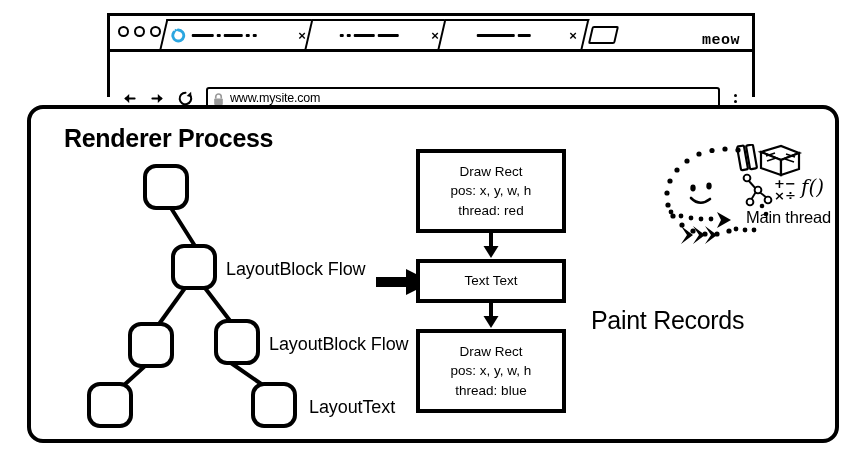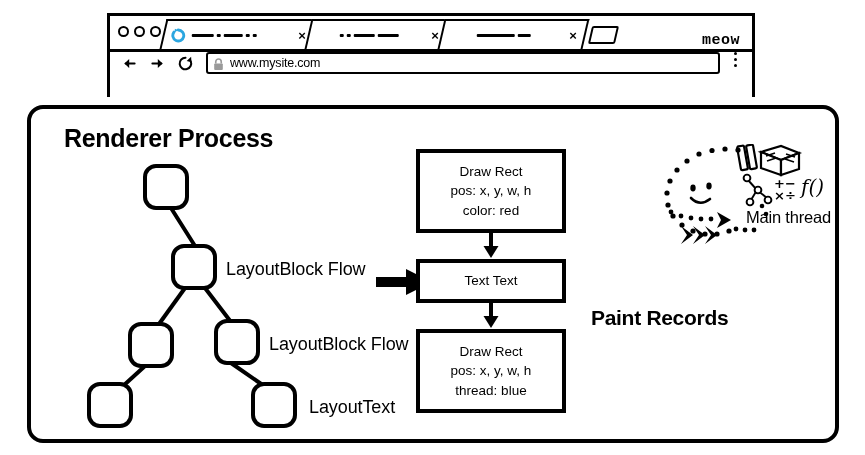--- a/index.html
+++ b/index.html
@@ -124,21 +124,21 @@
     letter-spacing: 0.5px;
   }
 
   
   #toolbar {
     position: relative;
     height: 60px;
     border-bottom: 3px solid #000;
     box-sizing: border-box;
     display: flex;
-    align-items: flex-start;
+    align-items: flex-end;
     padding: 0 8px;
     background: #fff;
   }
   .nav-btn {
     width: 22px;
     height: 22px;
     flex: 0 0 auto;
     margin-right: 6px;
     display: flex;
     align-items: center;
@@ -273,22 +273,22 @@
     width: 150px;
     height: 26px;
     display: flex;
     align-items: center;
     justify-content: center;
   }
   #paint-records-label {
     position: absolute;
     left: 560px;
     top: 197px;
-    font-size: 21px;
-    font-weight: 700;
+    font-size: 25px;
+    font-weight: 400;
     letter-spacing: -0.3px;
     font-family: "Liberation Sans", sans-serif;
     white-space: nowrap;
   }
 
   
   #main-thread-figure {
     position: absolute;
     left: 610px;
     top: 35px;
@@ -440,21 +440,21 @@
       <svg viewBox="0 0 56 30" width="56" height="30">
         <path d="M0 10 H30 V2 L56 15 L30 28 V20 H0 Z" fill="#000"></path>
       </svg>
     </div>
 
     <div id="paint-records">
 
       <div class="paint-box tall">
         <div>Draw Rect</div>
         <div>pos: x, y, w, h</div>
-        <div>color: red</div>
+        <div>thread: red</div>
       </div>
 
       <div class="arrow-down">
         <svg viewBox="0 0 20 26" width="20" height="26">
           <path d="M10 0 V14" stroke="#000" stroke-width="4" fill="none"></path>
           <path d="M2.5 13 L17.5 13 L10 25 Z" fill="#000"></path>
         </svg>
       </div>
 
       <div class="paint-box short">

